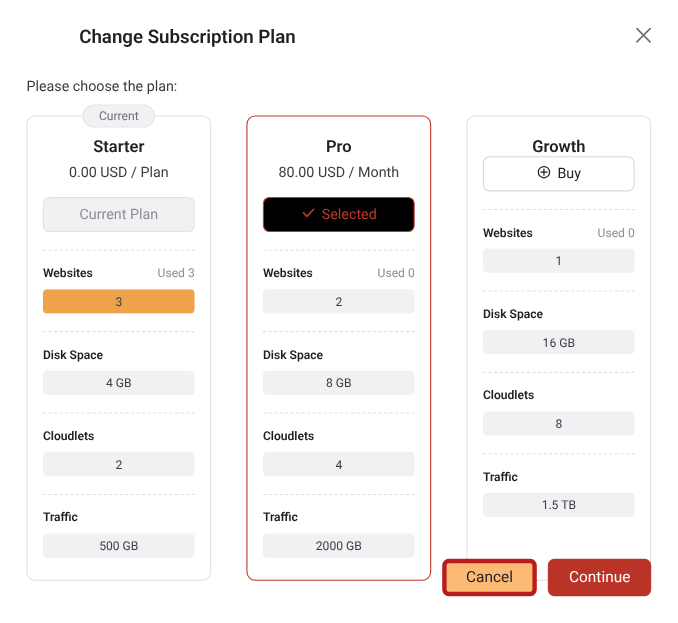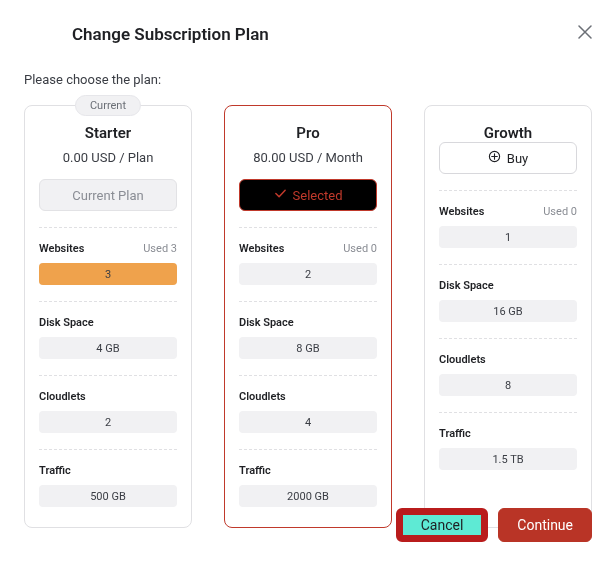--- a/index.html
+++ b/index.html
@@ -154,22 +154,22 @@
   .btn {
     height: 34px;
     padding: 0 18px;
     border-radius: 6px;
     font-size: 14px;
     cursor: pointer;
     display: flex;
     align-items: center;
   }
   .btn.cancel {
-    background: #5eead4;
-    border: 7px solid #b91c1c;
+    background: #fdba74;
+    border: 4px solid #b91c1c;
     color: #1f2024;
   }
   .btn.continue {
     background: #b93426;
     border: 1px solid #b93426;
     color: #fff;
     text-align: center;
   }
 </style>
 </head>

